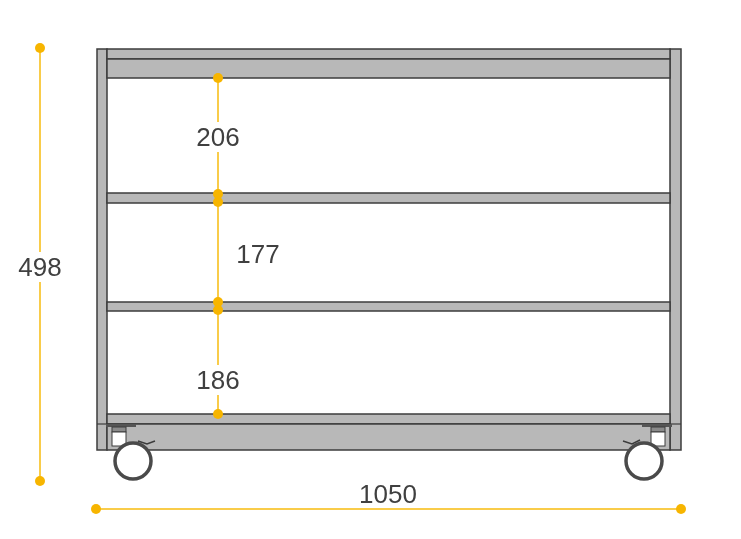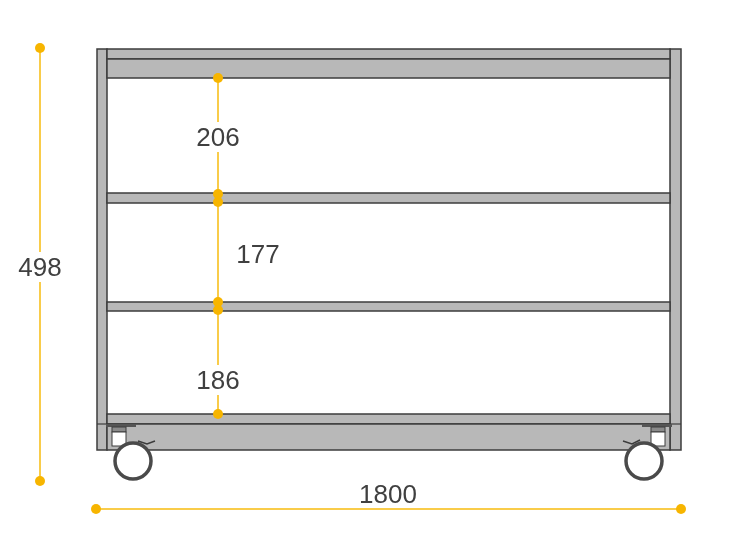--- a/index.html
+++ b/index.html
@@ -102,19 +102,19 @@
     <circle cx="218" cy="194" r="5" fill="#f7b500"></circle>
     <circle cx="218" cy="202" r="5" fill="#f7b500"></circle>
     <circle cx="218" cy="302" r="5" fill="#f7b500"></circle>
     <circle cx="218" cy="310" r="5" fill="#f7b500"></circle>
     <circle cx="218" cy="414" r="5" fill="#f7b500"></circle>
   </g>
 </svg>
 
 <div class="dim-label" style="left:40px; top:267px;">498</div>
 
-<div class="dim-label" style="left:388px; top:494px; background:transparent;">1800</div>
+<div class="dim-label" style="left:388px; top:494px; background:transparent;">1050</div>
 
 <div class="dim-label inner" style="left:218px; top:137px;">206</div>
 
 <div class="dim-label inner" style="left:218px; top:254px;margin-left:40px;">177</div>
 
 <div class="dim-label inner" style="left:218px; top:380px;">186</div>
 
 </body></html>

